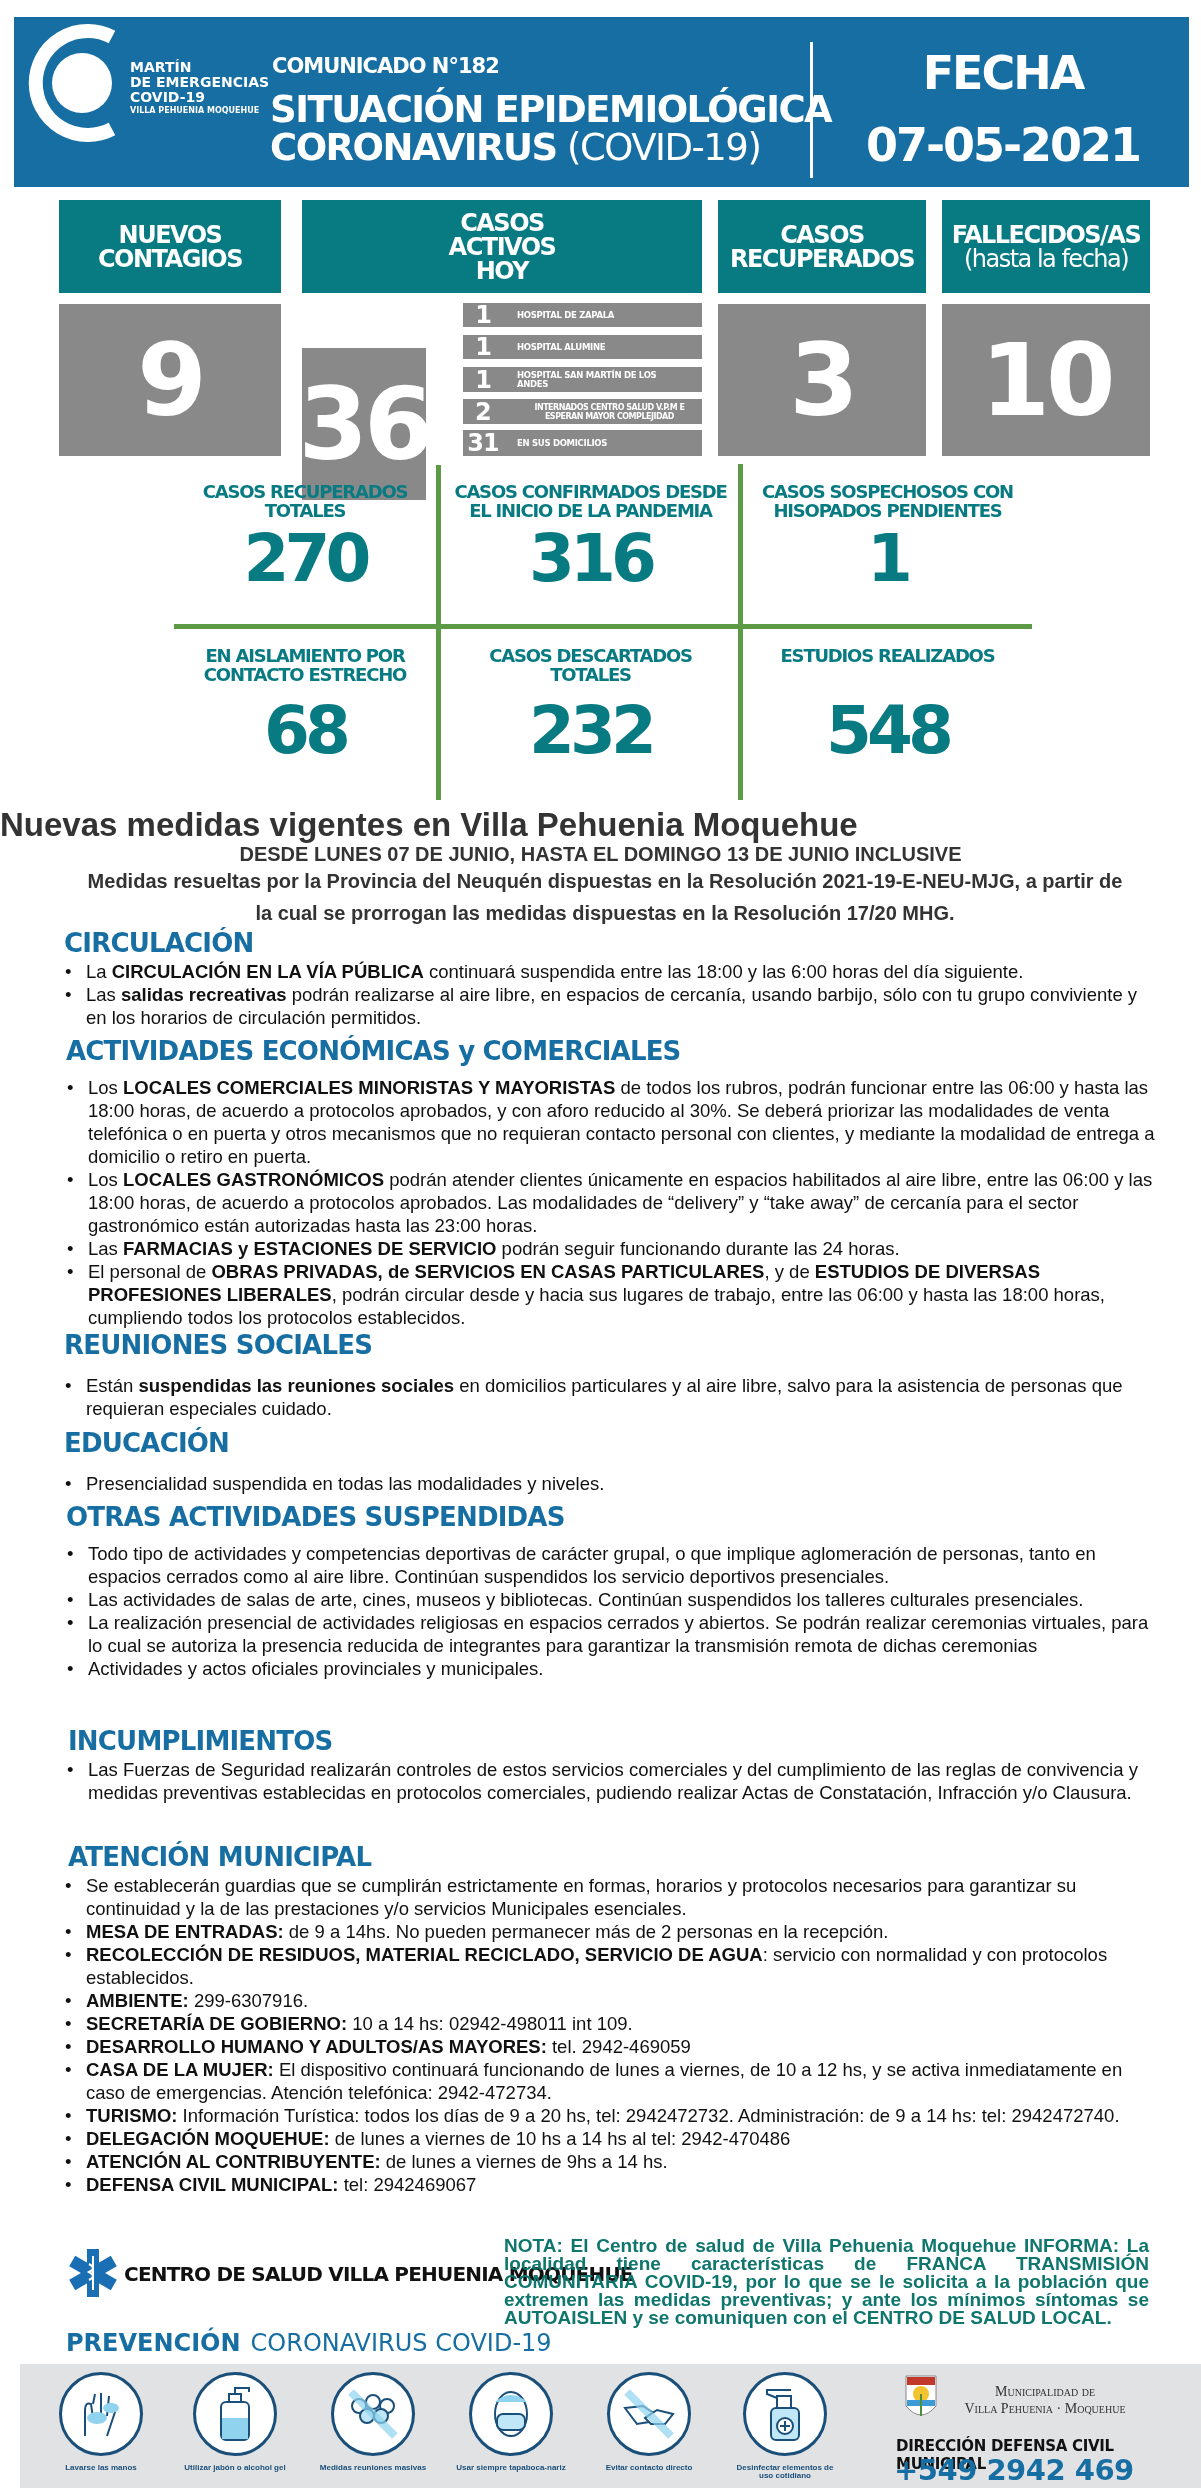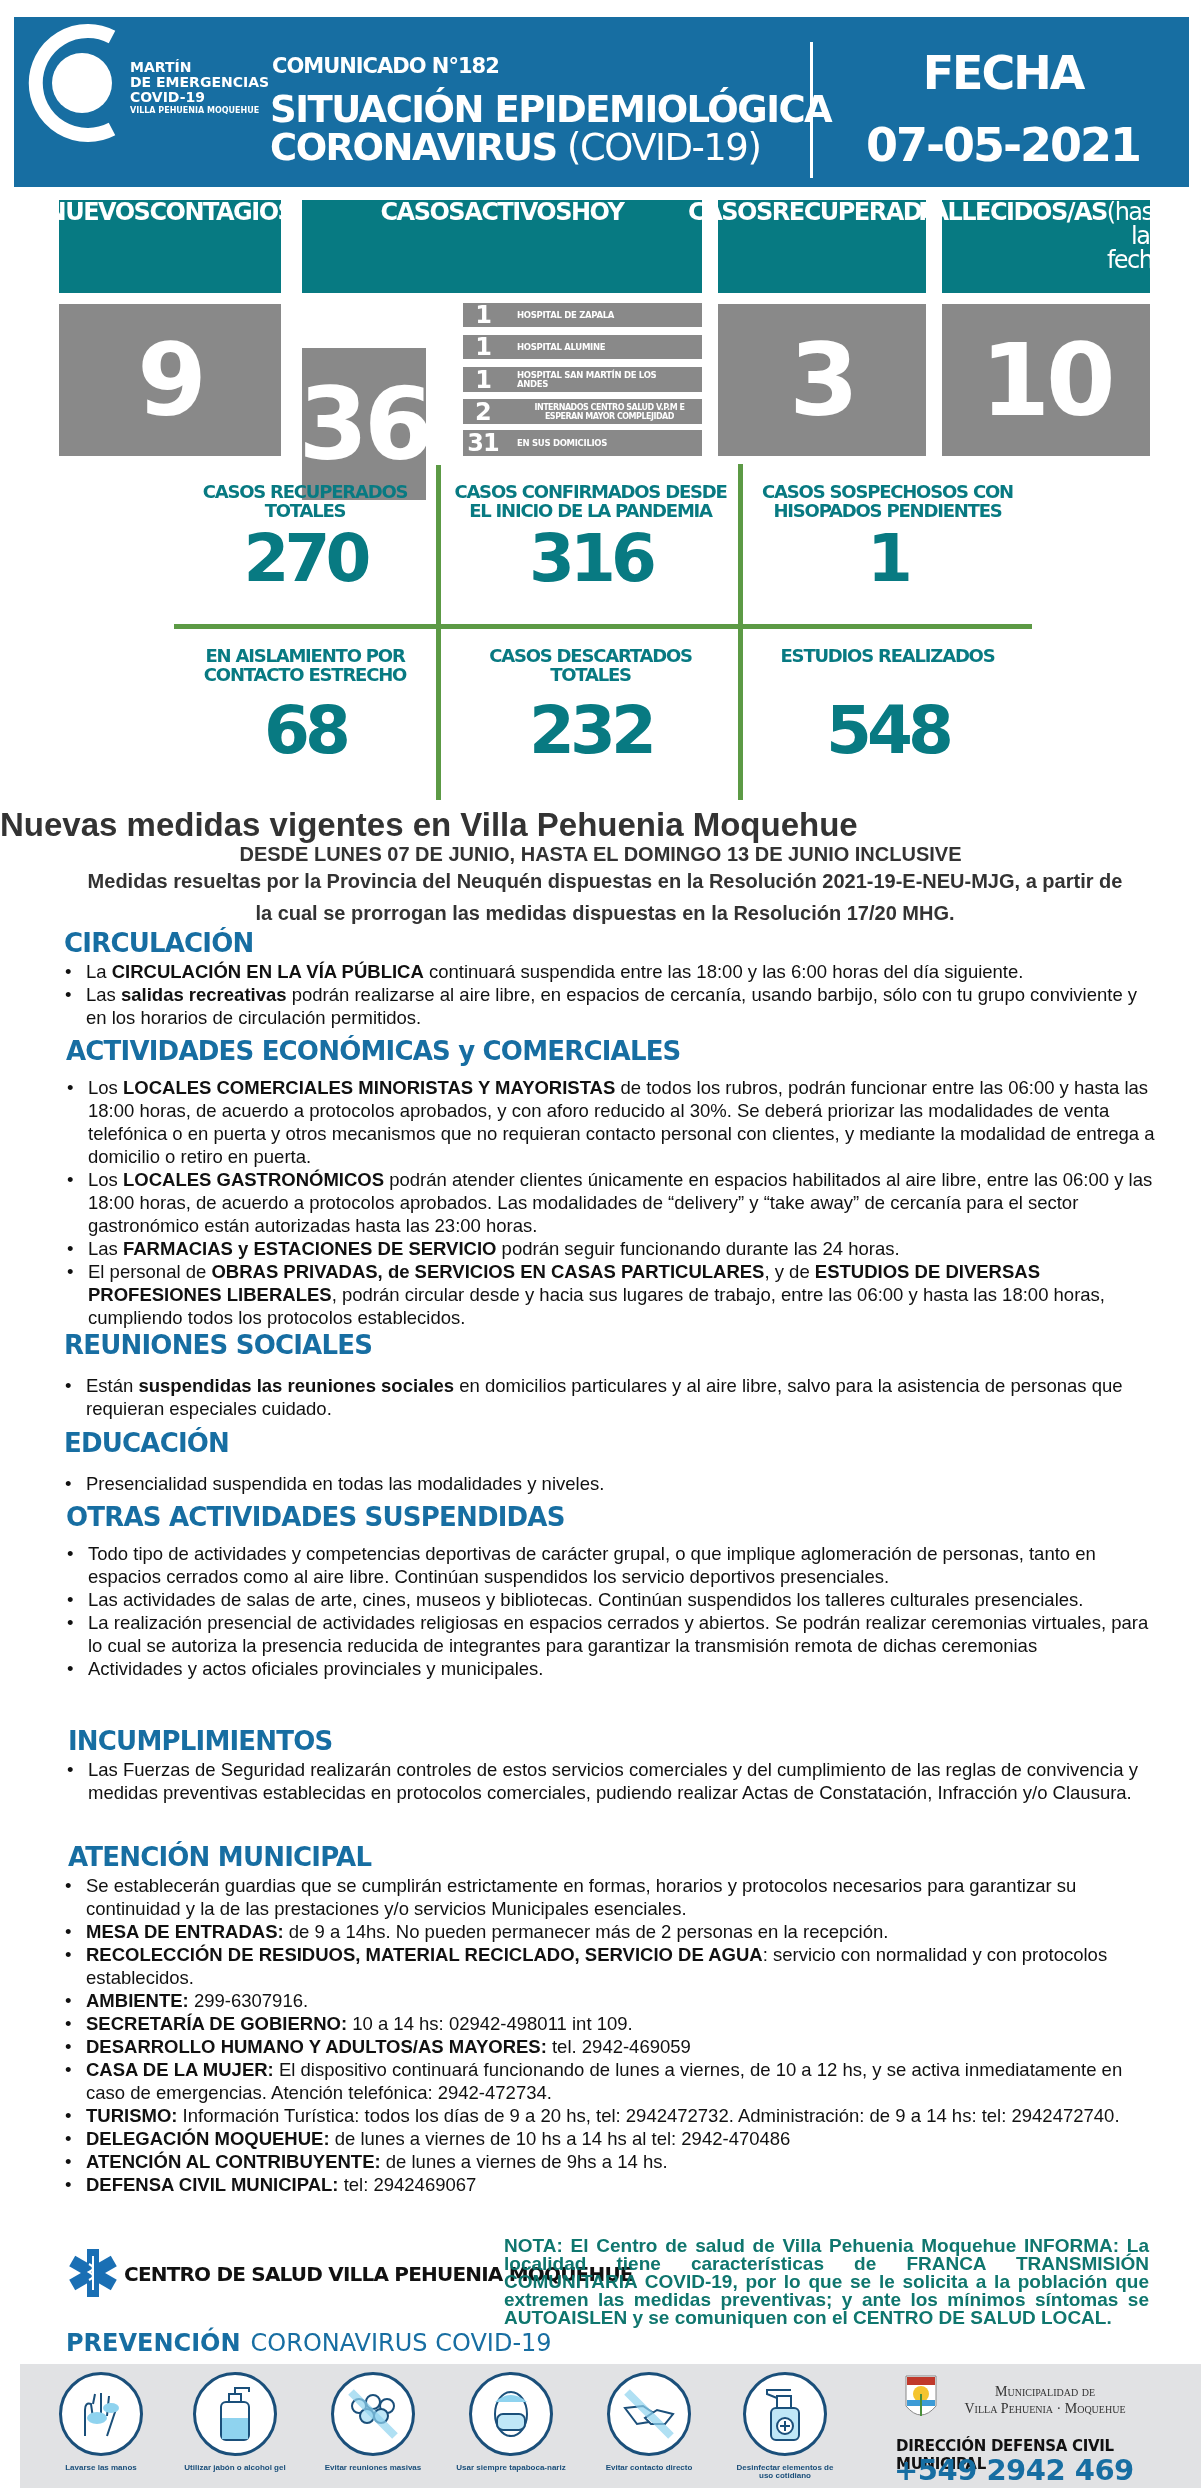--- a/index.html
+++ b/index.html
@@ -15,21 +15,21 @@
   #comunicado { left: 272px; top: 54px; color: #fff; font-size: 21px; font-weight: bold; font-family: "DejaVu Sans", sans-serif; letter-spacing: -1px; }
   #title1 { left: 270px; top: 90px; color: #fff; font-size: 37px; font-weight: bold; font-family: "DejaVu Sans", sans-serif; letter-spacing: -1.5px; line-height: 40px; }
   #title2 { left: 270px; top: 128px; color: #fff; font-size: 37px; font-family: "DejaVu Sans", sans-serif; letter-spacing: -1.5px; line-height: 40px; }
   #title2 b { font-weight: bold; }
   #title2 span.light { font-weight: normal; }
   #hdr-divider { left: 810px; top: 42px; width: 3px; height: 136px; background: #fff; }
   #fecha-label { left: 818px; top: 46px; width: 370px; text-align: center; color: #fff; font-size: 46px; font-weight: bold; font-family: "DejaVu Sans", sans-serif; letter-spacing: -2px; }
   #fecha-value { left: 818px; top: 118px; width: 370px; text-align: center; color: #fff; font-size: 46px; font-weight: bold; font-family: "DejaVu Sans", sans-serif; letter-spacing: -2px; }
 
   
-  .card-head { background: #077a82; color: #fff; font-family: "DejaVu Sans", sans-serif; font-weight: bold; text-align: center; display: flex; flex-direction: row; justify-content: center; line-height: 24px; font-size: 24px; letter-spacing: -1.5px; }
+  .card-head { background: #077a82; color: #fff; font-family: "DejaVu Sans", sans-serif; font-weight: bold; text-align: center; display: flex; flex-direction: column; justify-content: center; line-height: 24px; font-size: 24px; letter-spacing: -1.5px; }
   .card-body { background: #898989; color: #fff; font-family: "DejaVu Sans", sans-serif; font-weight: bold; display: flex; align-items: center; justify-content: center; font-size: 100px; letter-spacing: -4px; }
   .card-head .sub { font-weight: normal; font-size: 24px; }
   .breakdown { background: #898989; color: #fff; display: flex; align-items: center; font-family: "DejaVu Sans", sans-serif; font-weight: bold; }
   .breakdown .num { width: 40px; text-align: center; font-size: 24px; letter-spacing: -1px; }
   .breakdown .lbl { font-size: 8.5px; line-height: 9px; padding-left: 14px; letter-spacing: -0.3px; }
 
   
   .tot-label { color: #087a82; font-family: "DejaVu Sans", sans-serif; font-weight: bold; font-size: 18px; text-align: center; line-height: 19px; letter-spacing: -1.2px; }
   .tot-value { color: #087a82; font-family: "DejaVu Sans", sans-serif; font-weight: bold; font-size: 66px; text-align: center; letter-spacing: -5px; }
   .gline { background: #5c9a45; }
@@ -250,21 +250,21 @@
   <div class="prev-circle">
     <svg width="60" height="60" viewBox="0 0 60 60">
         <circle cx="16" cy="22" r="7" fill="#fff" stroke="#1a4f7a" stroke-width="2"></circle>
         <circle cx="30" cy="18" r="7" fill="#fff" stroke="#1a4f7a" stroke-width="2"></circle>
         <circle cx="44" cy="22" r="7" fill="#fff" stroke="#1a4f7a" stroke-width="2"></circle>
         <circle cx="24" cy="32" r="7" fill="#bfe7f7" stroke="#1a4f7a" stroke-width="2"></circle>
         <circle cx="38" cy="32" r="7" fill="#bfe7f7" stroke="#1a4f7a" stroke-width="2"></circle>
         <path d="M8 8 L52 52" stroke="#8fd3ef" stroke-width="8" opacity="0.7"></path>
       </svg>
   </div>
-  <div class="prev-label">Evitar reuniones masivas</div>
+  <div class="prev-label">Medidas reuniones masivas</div>
 </div>
 <div class="abs prev-item" style="left:456px;top:2372px;">
   <div class="prev-circle">
     <svg width="60" height="60" viewBox="0 0 60 60">
         <ellipse cx="30" cy="30" rx="16" ry="22" fill="#fff" stroke="#1a4f7a" stroke-width="2"></ellipse>
         <path d="M14 18 Q30 4 46 18" fill="#8fd3ef"></path>
         <rect x="16" y="30" width="28" height="16" rx="6" fill="#bfe7f7" stroke="#1a4f7a" stroke-width="2"></rect>
       </svg>
   </div>
   <div class="prev-label">Usar siempre tapaboca-nariz</div>

